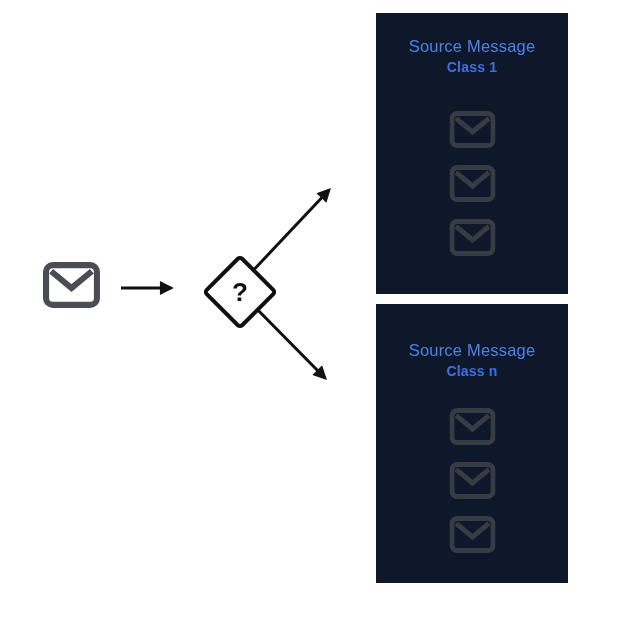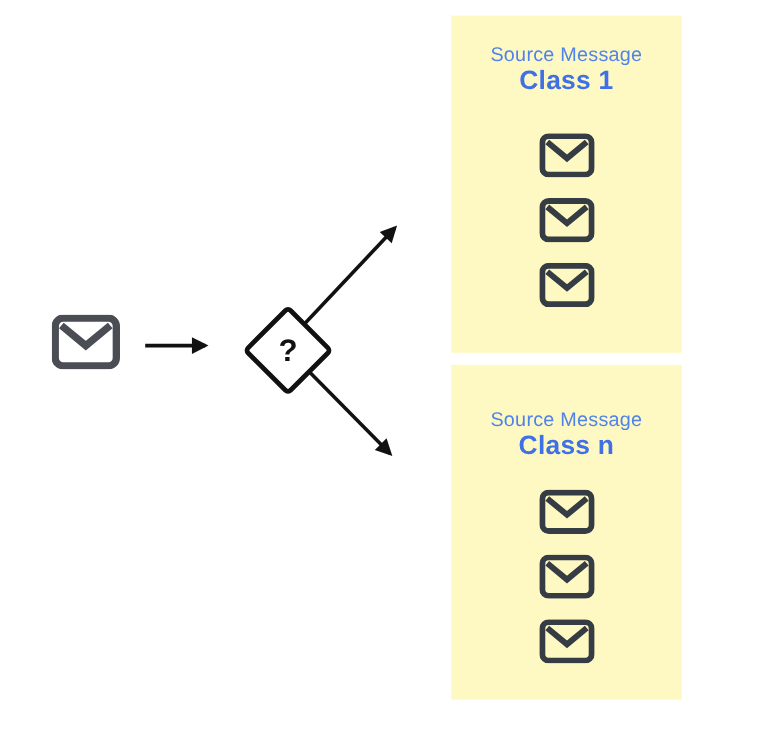--- a/index.html
+++ b/index.html
@@ -12,26 +12,26 @@
   
   .mail-left{position:absolute;left:43px;top:262px;color:#4a4e54;}
 
   
   .diamond{position:absolute;left:213px;top:265px;width:46px;height:46px;
     border:4px solid #111;border-radius:5px;background:#ffffff;
     transform:rotate(45deg);display:flex;align-items:center;justify-content:center;}
   .diamond span{transform:rotate(-45deg);font-weight:bold;font-size:26px;color:#111;line-height:1;}
 
   
-  .panel{position:absolute;left:376px;width:192px;background:#fef9c3;
+  .panel{position:absolute;left:376px;width:192px;background:#0f172a;
     box-sizing:border-box;display:flex;flex-direction:column;align-items:center;}
   .panel.p1{top:13px;height:281px;padding-top:23px;}
   .panel.p2{top:304px;height:279px;padding-top:36px;}
   .title1{font-size:16.5px;letter-spacing:.2px;color:#5083ea;line-height:20px;}
-  .title2{font-size:22px;letter-spacing:.2px;color:#3f70e5;font-weight:bold;line-height:20px;margin-top:1px;}
+  .title2{font-size:14px;letter-spacing:.2px;color:#3f70e5;font-weight:bold;line-height:20px;margin-top:1px;}
   .stack{display:flex;flex-direction:column;align-items:center;gap:17px;}
   .p1 .stack{margin-top:34px;}
   .p2 .stack{margin-top:27px;}
   .mail{width:47px;height:37px;color:#363c43;display:block;}
 </style>
 </head>
 <body>
 
 <div class="canvas">
 

